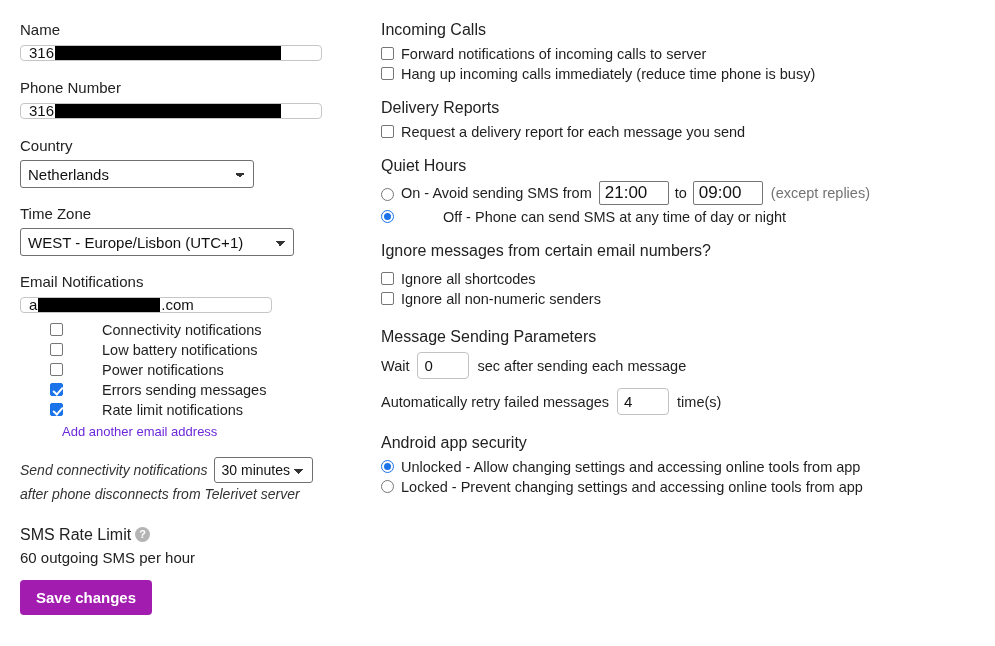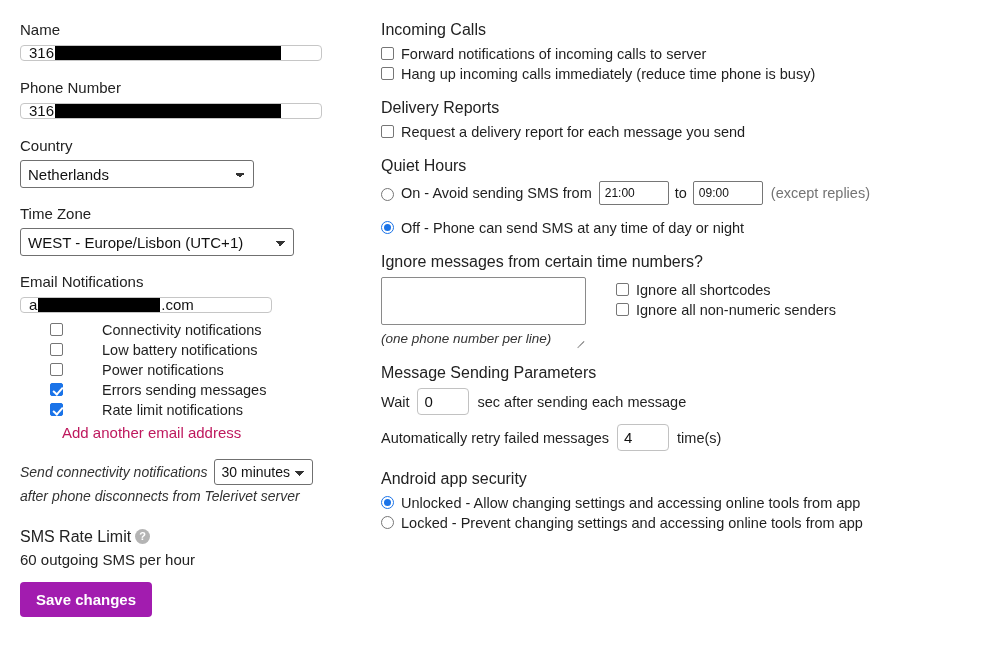--- a/index.html
+++ b/index.html
@@ -88,21 +88,21 @@
   .rd.on { border: 1px solid #1a73e8; background: #fff; }
   .rd.on::after {
     content: ""; position: absolute; left: 2px; top: 2px;
     width: 7px; height: 7px; border-radius: 50%; background: #1a73e8;
   }
 
   .email-opts { margin: 7px 0 0 30px; }
   .email-opts .opt-row { margin-bottom: 2px; gap: 32px; }
   .add-email {
     display: block; margin: 5px 0 0 42px;
-    font-size: 15px; color: #be185d; text-decoration: none;
+    font-size: 13px; color: #6d28d9; text-decoration: none;
     cursor: pointer;
   }
 
   .conn-note {
     font-style: italic; font-size: 14px; color: #333;
     line-height: 22px;
   }
   .conn-line1 { display: flex; align-items: center; gap: 6px; }
 
   .help-icon {
@@ -123,21 +123,21 @@
 
   
   .rsec { margin-bottom: 15px; }
   .rsec h3 {
     font-size: 16px; font-weight: 400; color: #222;
     margin: 0 0 5px 0; line-height: 20px;
   }
   .inline-row { display: flex; align-items: center; flex-wrap: nowrap; }
   .inline-row .opt-label { white-space: nowrap; }
   input.time {
-    width: 70px; height: 24px; font-size: 12px; padding: 2px 5px;
+    width: 70px; height: 24px; font-size: 17px; padding: 2px 5px;
     border: 1px solid #767676; border-radius: 2px;
     font-family: "Liberation Sans", sans-serif; color: #111;
   }
   .gap { margin: 0 6px; font-size: 14.5px; }
   .paren { margin-left: 8px; font-size: 14.5px; color: #737373; }
 
   .ignore-flex { display: flex; align-items: flex-start; gap: 30px; }
   textarea.ta {
     width: 205px; height: 48px; resize: none;
     border: 1px solid #8a8a8a; border-radius: 2px;
@@ -284,38 +284,29 @@
     <div class="rsec">
       <h3>Quiet Hours</h3>
       <div class="opt-row inline-row">
         <span class="rd"></span>
         <span class="opt-label">On - Avoid sending SMS from</span>
         <input class="time" type="text" style="margin-left: 7px;" value="21:00">
         <span class="gap">to</span>
         <input class="time" type="text" value="09:00" style="">
         <span class="paren">(except replies)</span>
       </div>
-      <div class="opt-row" style="margin-top:14px;">
+      <div class="opt-row" style="margin-top:3px;gap:42px;">
         <span class="rd on"></span>
         <span class="opt-label">Off - Phone can send SMS at any time of day or night</span>
       </div>
     </div>
 
     <div class="rsec">
-      <h3>Ignore messages from certain time numbers?</h3>
+      <h3>Ignore messages from certain email numbers?</h3>
       <div class="ignore-flex">
-        <div class="ta-wrap">
-          <textarea class="ta" style=""></textarea>
-          <span class="resize-grip">
-            <i style="width:9px;top:8px;"></i>
-              <i style="width:6px;top:8px;"></i>
-              <i style="width:3px;top:8px;"></i>
-          </span>
-          <div class="ta-hint">(one phone number per line)</div>
-        </div>
         <div style="padding-top:4px;">
           <div class="opt-row">
             <span class="cb"></span>
             <span class="opt-label">Ignore all shortcodes</span>
           </div>
           <div class="opt-row">
             <span class="cb"></span>
             <span class="opt-label">Ignore all non-numeric senders</span>
           </div>
         </div>

